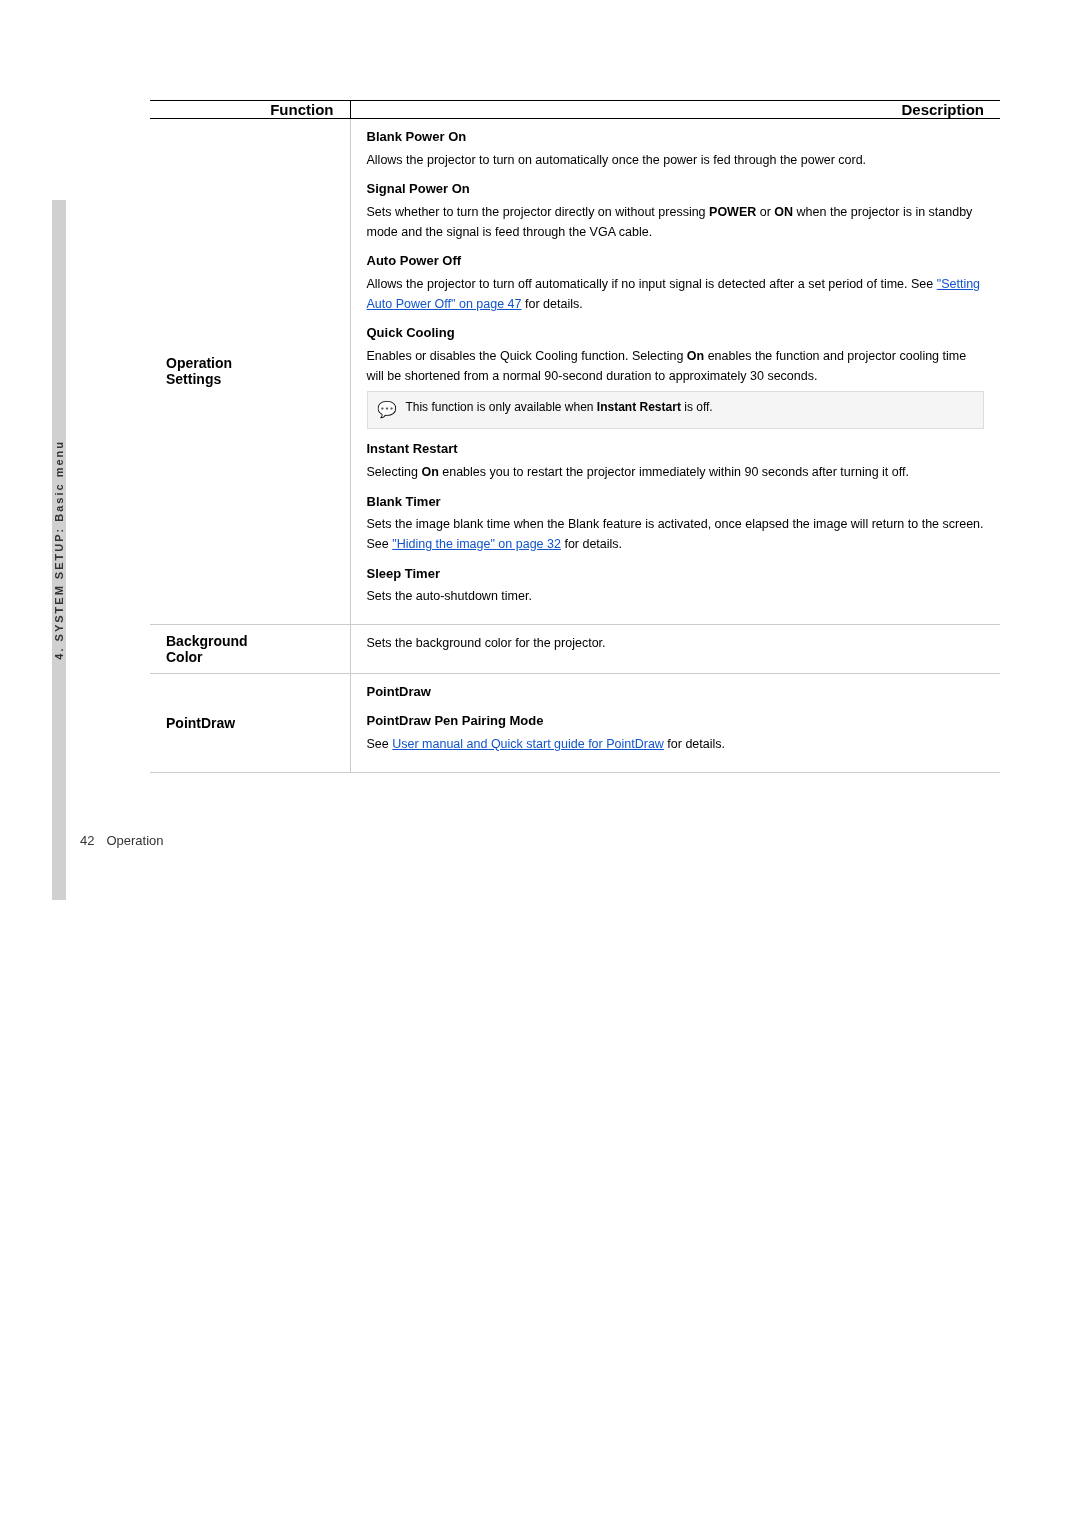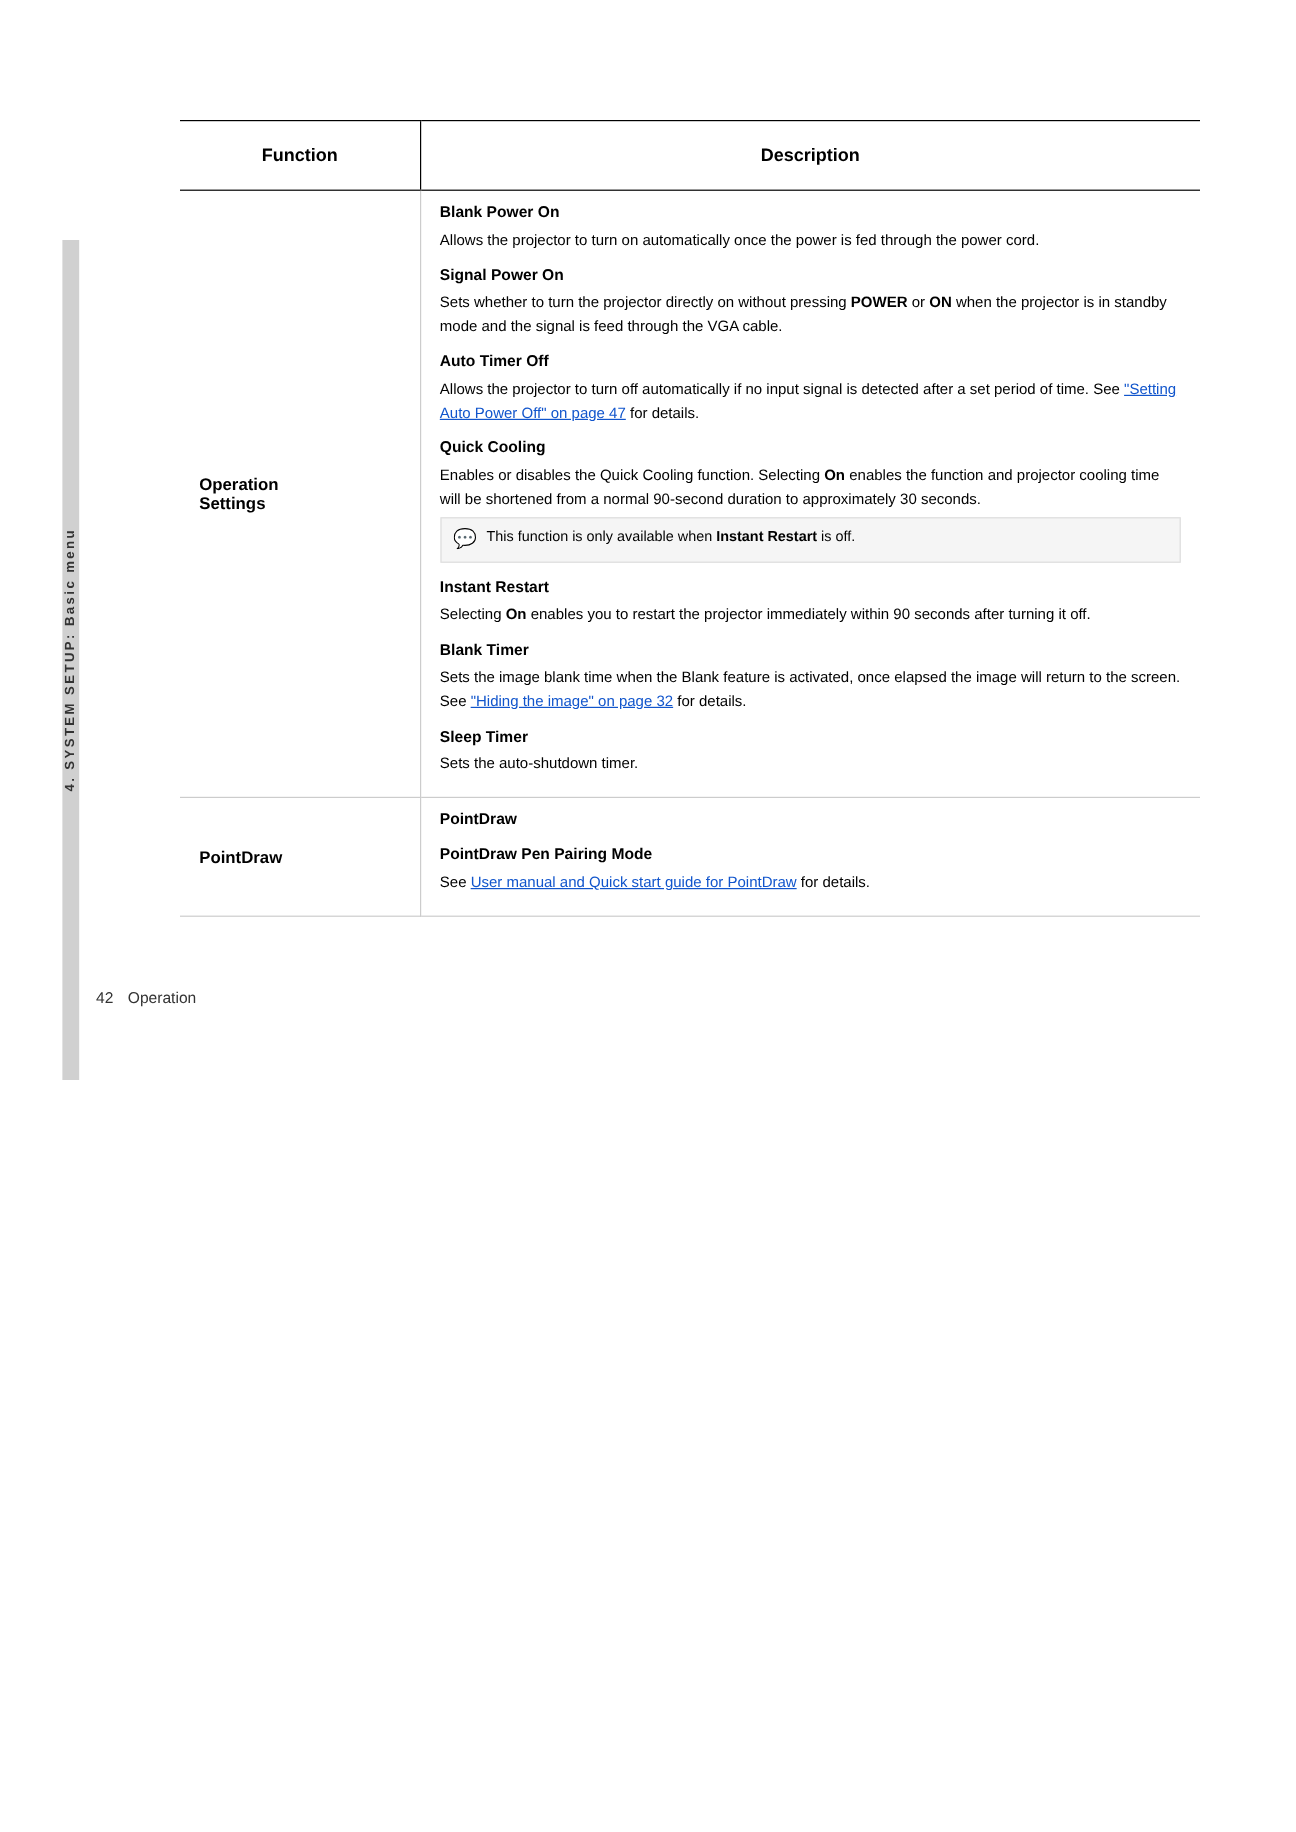--- a/index.html
+++ b/index.html
@@ -27,22 +27,22 @@
 
     .main-table {
       width: 100%;
       border-collapse: collapse;
       margin-top: 40px;
     }
 
     .main-table th {
       font-size: 15px;
       font-weight: bold;
-      text-align: center;
-      padding: 20px 16px;
+      text-align: right;
+      padding: 0 16px;
       border-top: 1.5px solid #000;
       border-bottom: 1.5px solid #000;
     }
 
     .main-table th.function-header {
       width: 200px;
     }
 
     .main-table th.description-header {
       border-left: 1px solid #000;
@@ -183,21 +183,21 @@
               <span class="desc-title">Blank Power On</span>
               <span class="desc-body">Allows the projector to turn on automatically once the power is fed through the power cord.</span>
             </div>
 
             <div class="desc-section">
               <span class="desc-title">Signal Power On</span>
               <span class="desc-body">Sets whether to turn the projector directly on without pressing <span class="bold-text">POWER</span> or <span class="bold-text">ON</span> when the projector is in standby mode and the signal is feed through the VGA cable.</span>
             </div>
 
             <div class="desc-section">
-              <span class="desc-title">Auto Timer Off</span>
+              <span class="desc-title">Auto Power Off</span>
               <span class="desc-body">Allows the projector to turn off automatically if no input signal is detected after a set period of time. See <span class="link-text">"Setting Auto Power Off" on page 47</span> for details.</span>
             </div>
 
             <div class="desc-section">
               <span class="desc-title">Quick Cooling</span>
               <span class="desc-body">Enables or disables the Quick Cooling function. Selecting <span class="bold-text">On</span> enables the function and projector cooling time will be shortened from a normal 90-second duration to approximately 30 seconds.</span>
               <div class="note-box">
                 <span class="note-icon">💬</span>
                 <span>This function is only available when <span class="bold-text">Instant Restart</span> is off.</span>
               </div>
@@ -216,20 +216,28 @@
             <div class="desc-section">
               <span class="desc-title">Sleep Timer</span>
               <span class="desc-body">Sets the auto-shutdown timer.</span>
             </div>
 
           </td>
         </tr>
 
 
 
+        <tr>
+          <td class="function-cell">
+            Background<br>Color
+          </td>
+          <td class="description-cell">
+            <span class="desc-body">Sets the background color for the projector.</span>
+          </td>
+        </tr>
 
 
         <tr>
           <td class="function-cell">
             PointDraw
           </td>
           <td class="description-cell">
             <div class="desc-section">
               <span class="desc-title">PointDraw</span>
             </div>

